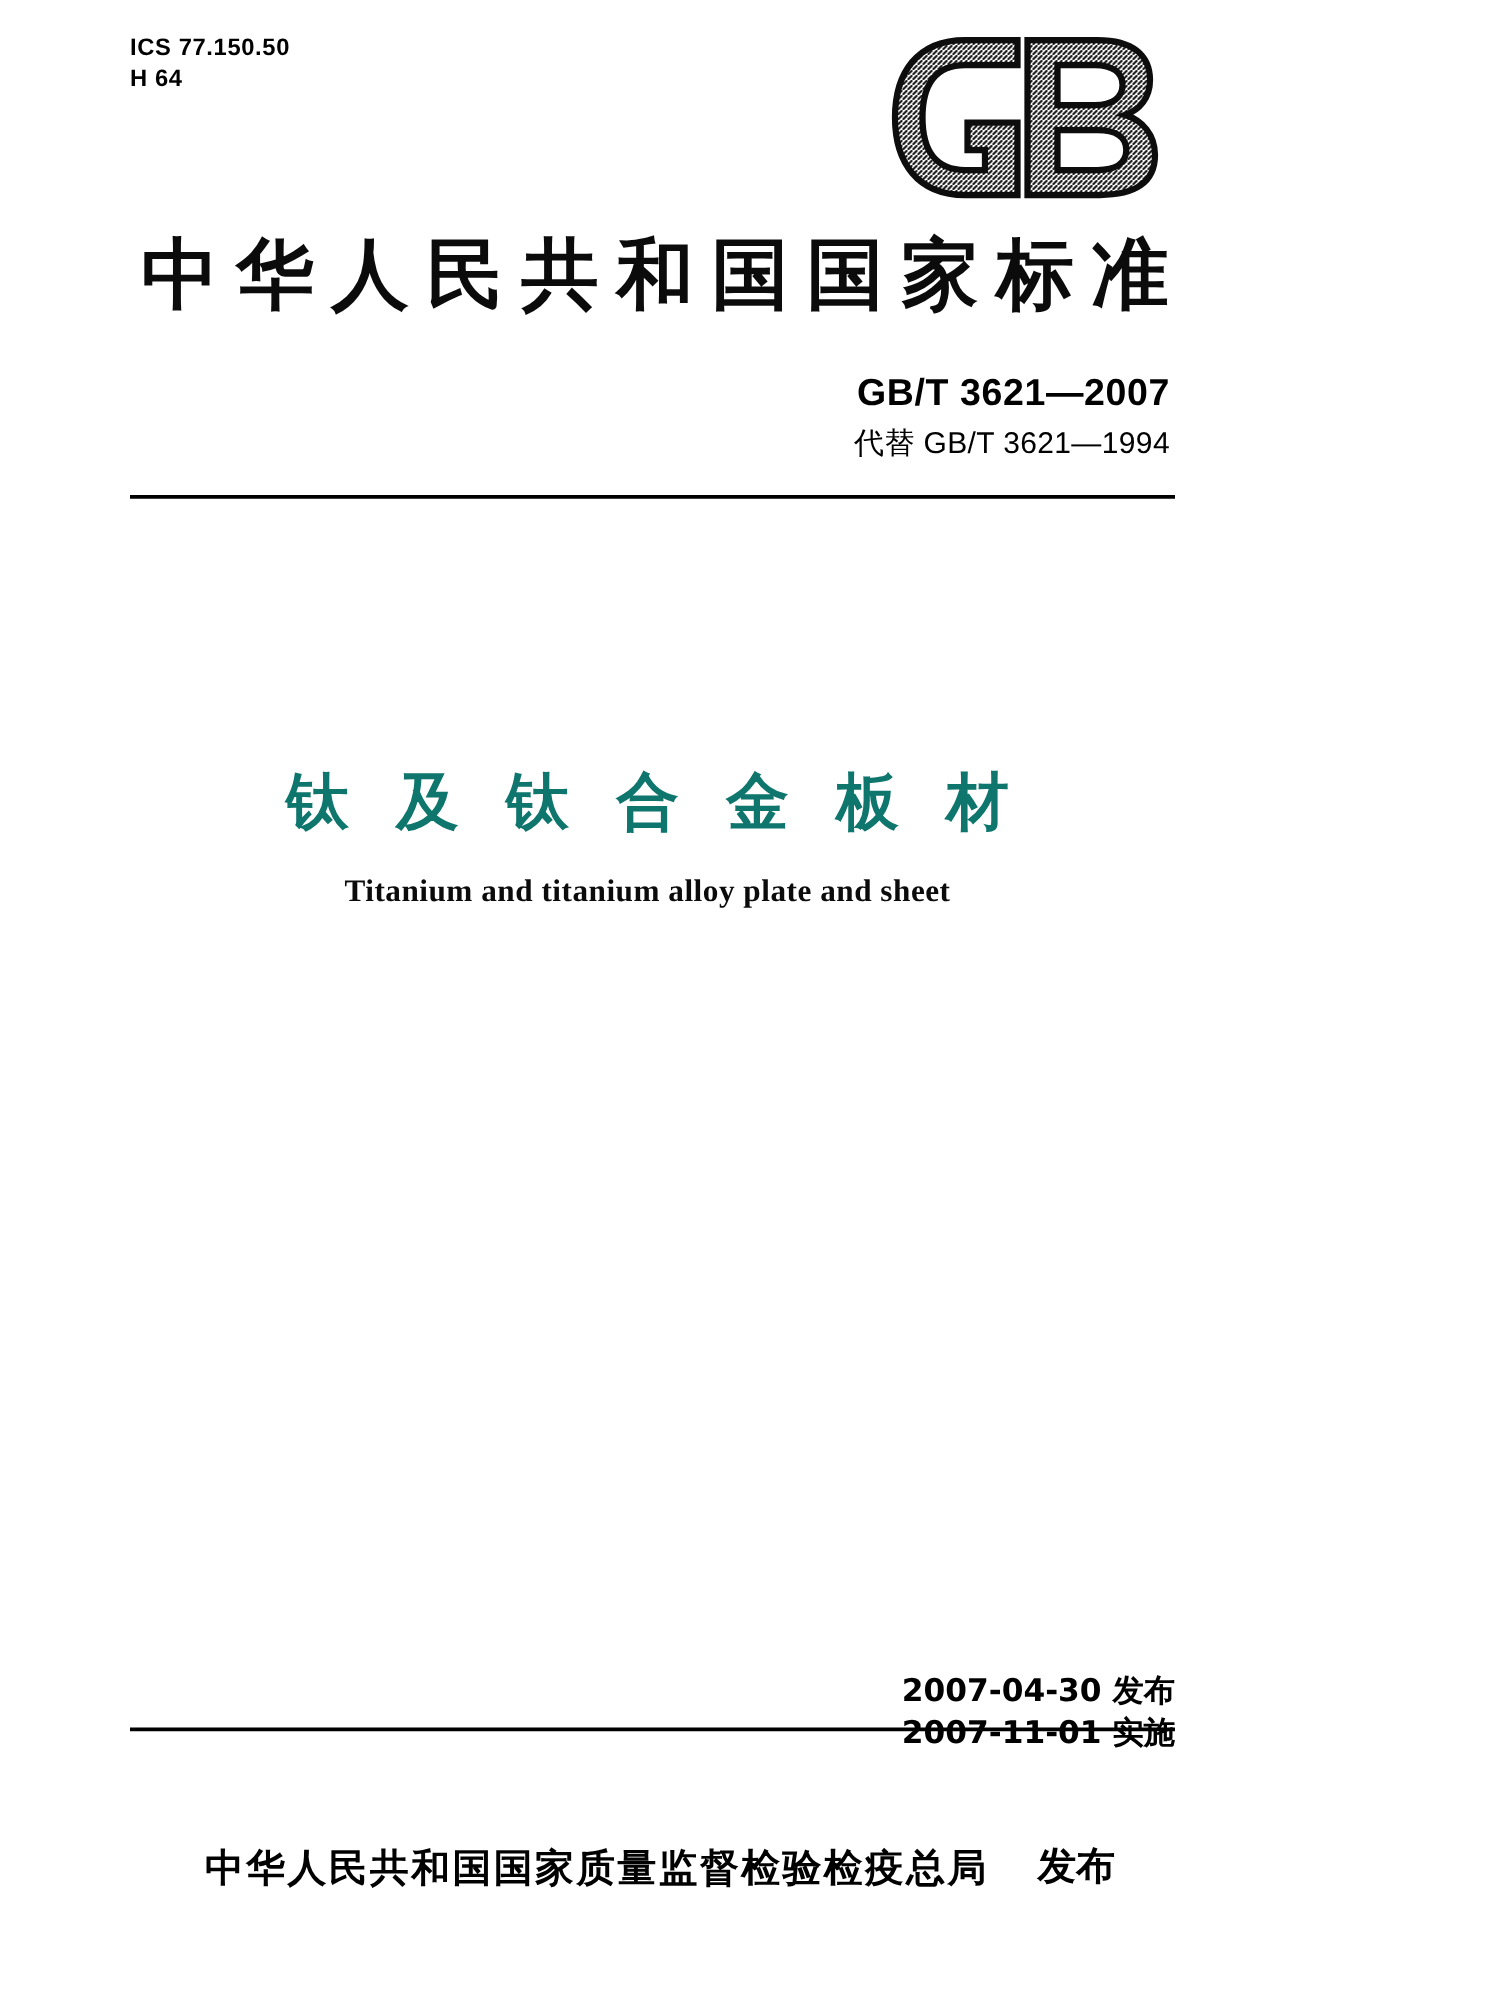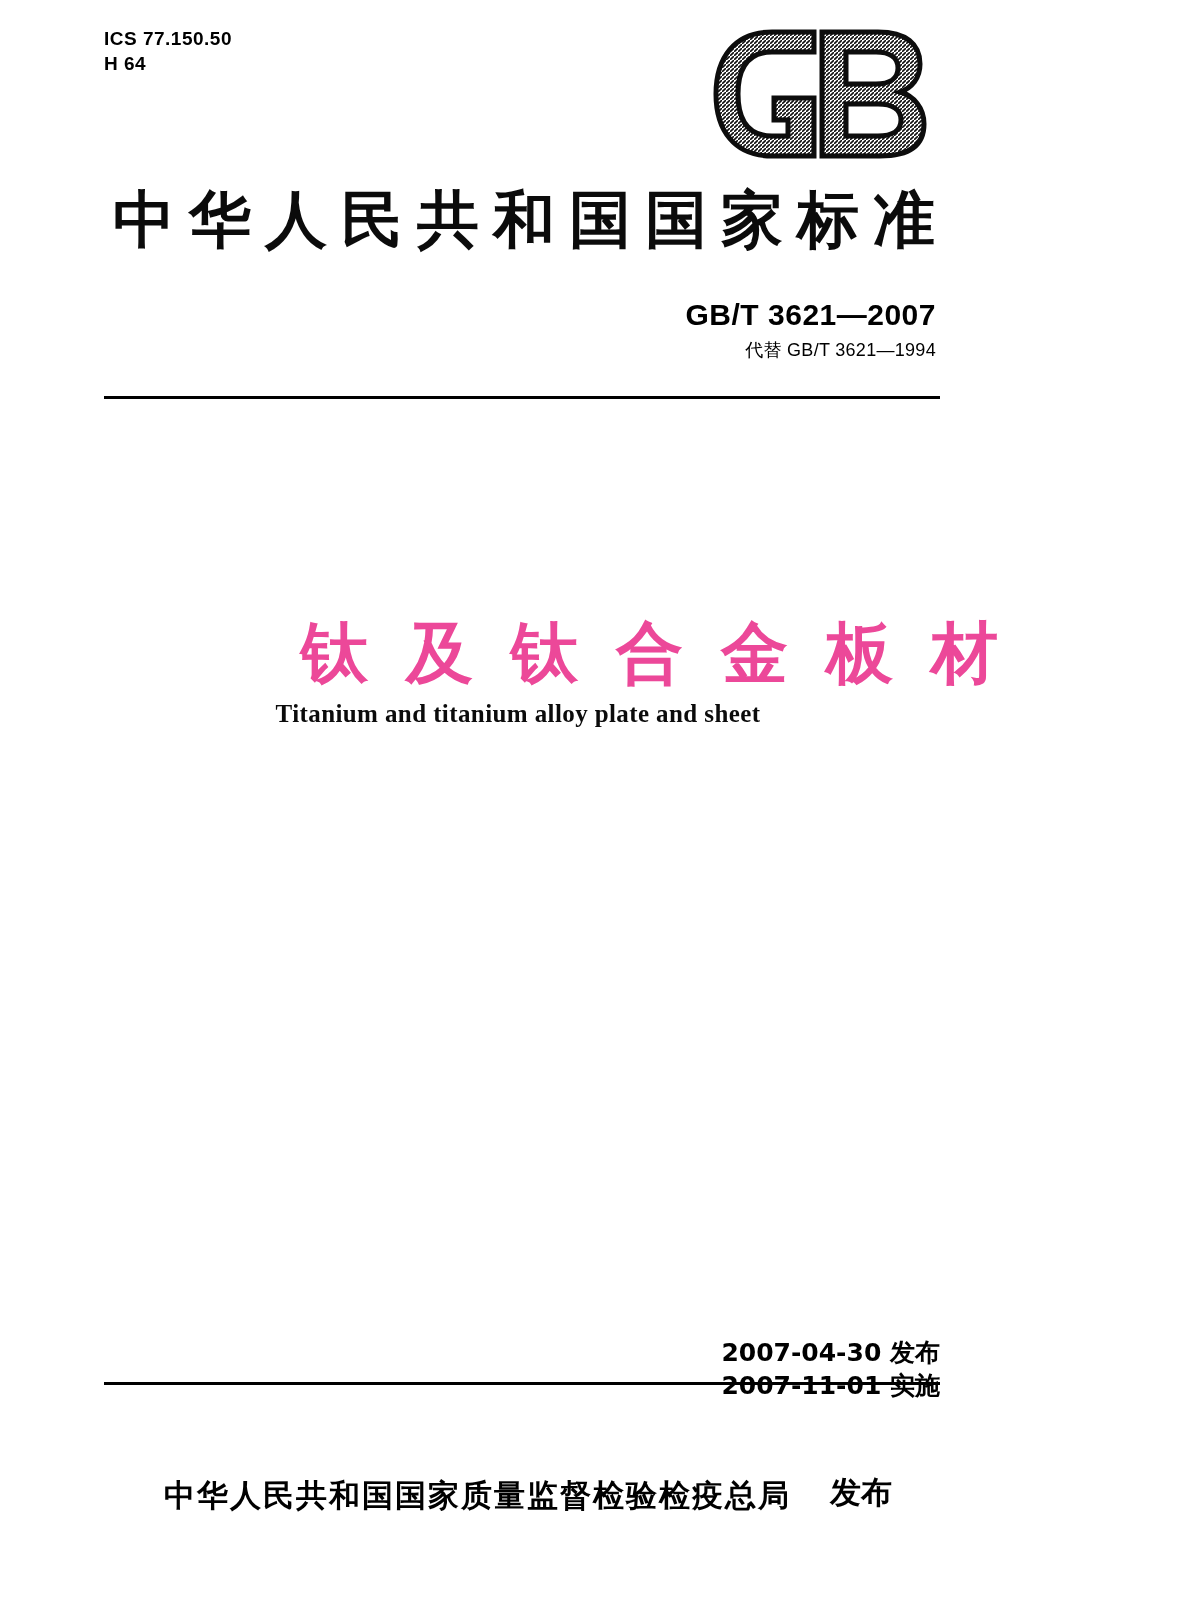--- a/index.html
+++ b/index.html
@@ -67,21 +67,21 @@
   .std-no {
     font-family: "Liberation Sans", sans-serif;
     font-weight: bold;
     font-size: 30px;
     letter-spacing: 0.5px;
     white-space: nowrap;
   }
   .std-replaces {
     margin-top: 6px;
     font-family: "Liberation Sans", sans-serif;
-    font-size: 18px;
+    font-size: 24px;
     letter-spacing: 0.3px;
     white-space: nowrap;
   }
 
   
   .rule-top {
     position: absolute;
     left: 104px;
     right: 96px;
     top: 396px;
@@ -96,27 +96,27 @@
     height: 3px;
     background: #000;
   }
 
   
   .doc-title-cn {
     position: absolute;
     left: 0;
     right: 0;
     top: 608px;
-    text-align: right;
-    font-family: "DejaVu Sans", "Liberation Sans", sans-serif;
-    font-weight: bold;
-    font-size: 67px;
+    text-align: center;
+    font-family: "DejaVu Sans", "Liberation Sans", sans-serif;
+    font-weight: bold;
+    font-size: 50px;
     letter-spacing: 38px;
     text-indent: 38px;
-    color: #ec4899;
+    color: #0f766e;
   }
   .doc-title-en {
     position: absolute;
     left: 0;
     right: 0;
     top: 700px;
     text-align: center;
     font-family: "Liberation Serif", serif;
     font-weight: bold;
     font-size: 25px;

